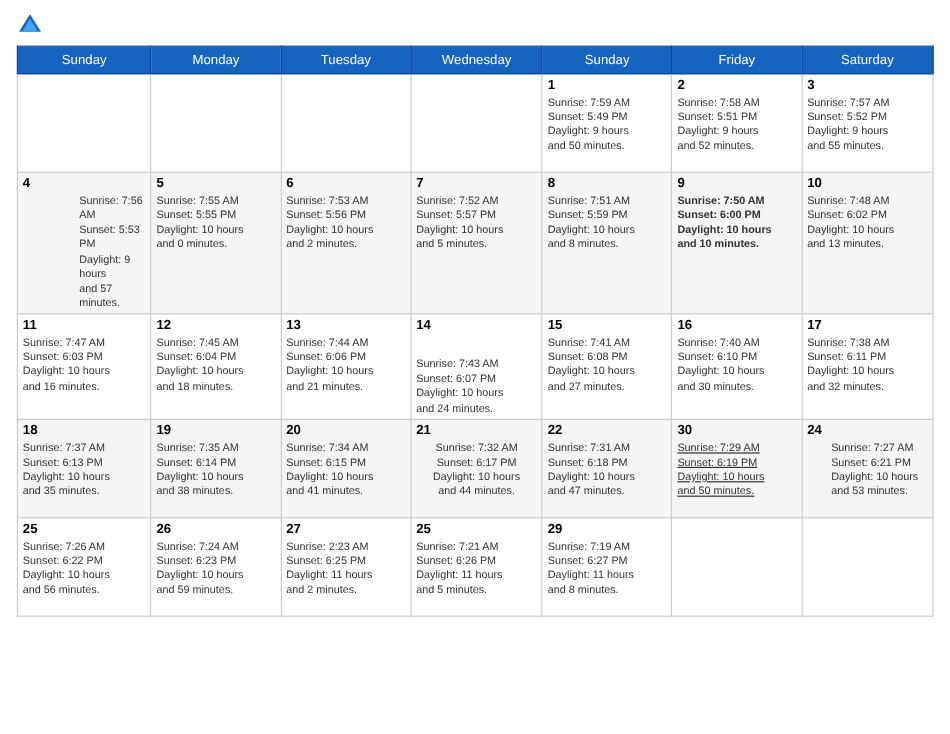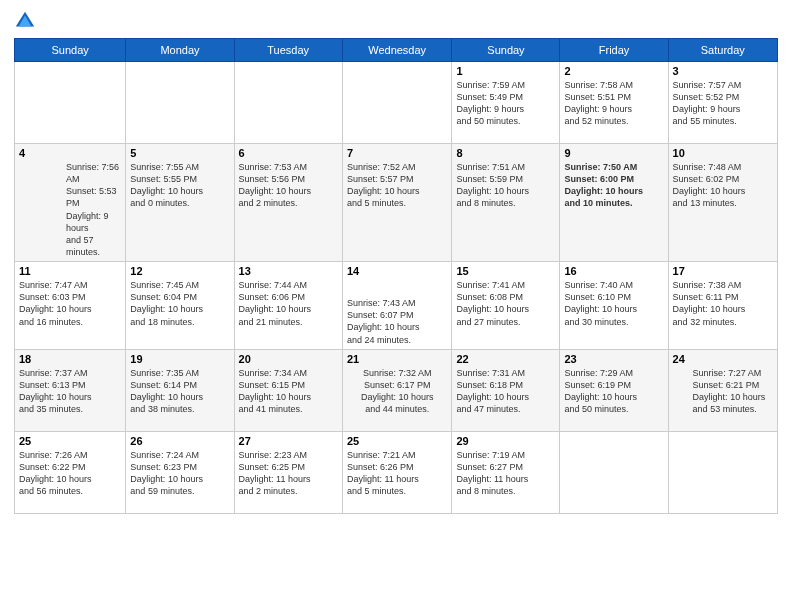--- a/index.html
+++ b/index.html
@@ -284,22 +284,22 @@
 and 44 minutes.</div>
           </td>
           <td>
             <div class="day-number">22</div>
             <div class="day-info" style="white-space: pre-line;">Sunrise: 7:31 AM
 Sunset: 6:18 PM
 Daylight: 10 hours
 and 47 minutes.</div>
           </td>
           <td>
-            <div class="day-number">23</div>
-            <div class="day-info" style="white-space: pre-line;">Sunrise: 7:29 AM
+            <div class="day-number">30</div>
+            <div class="day-info" style="white-space: pre-line; text-decoration: underline;">Sunrise: 7:29 AM
 Sunset: 6:19 PM
 Daylight: 10 hours
 and 50 minutes.</div>
           </td>
           <td>
             <div class="day-number">24</div>
             <div class="day-info" style="white-space: pre-line; margin-left: 20px;">Sunrise: 7:27 AM
 Sunset: 6:21 PM
 Daylight: 10 hours
 and 53 minutes.</div>

